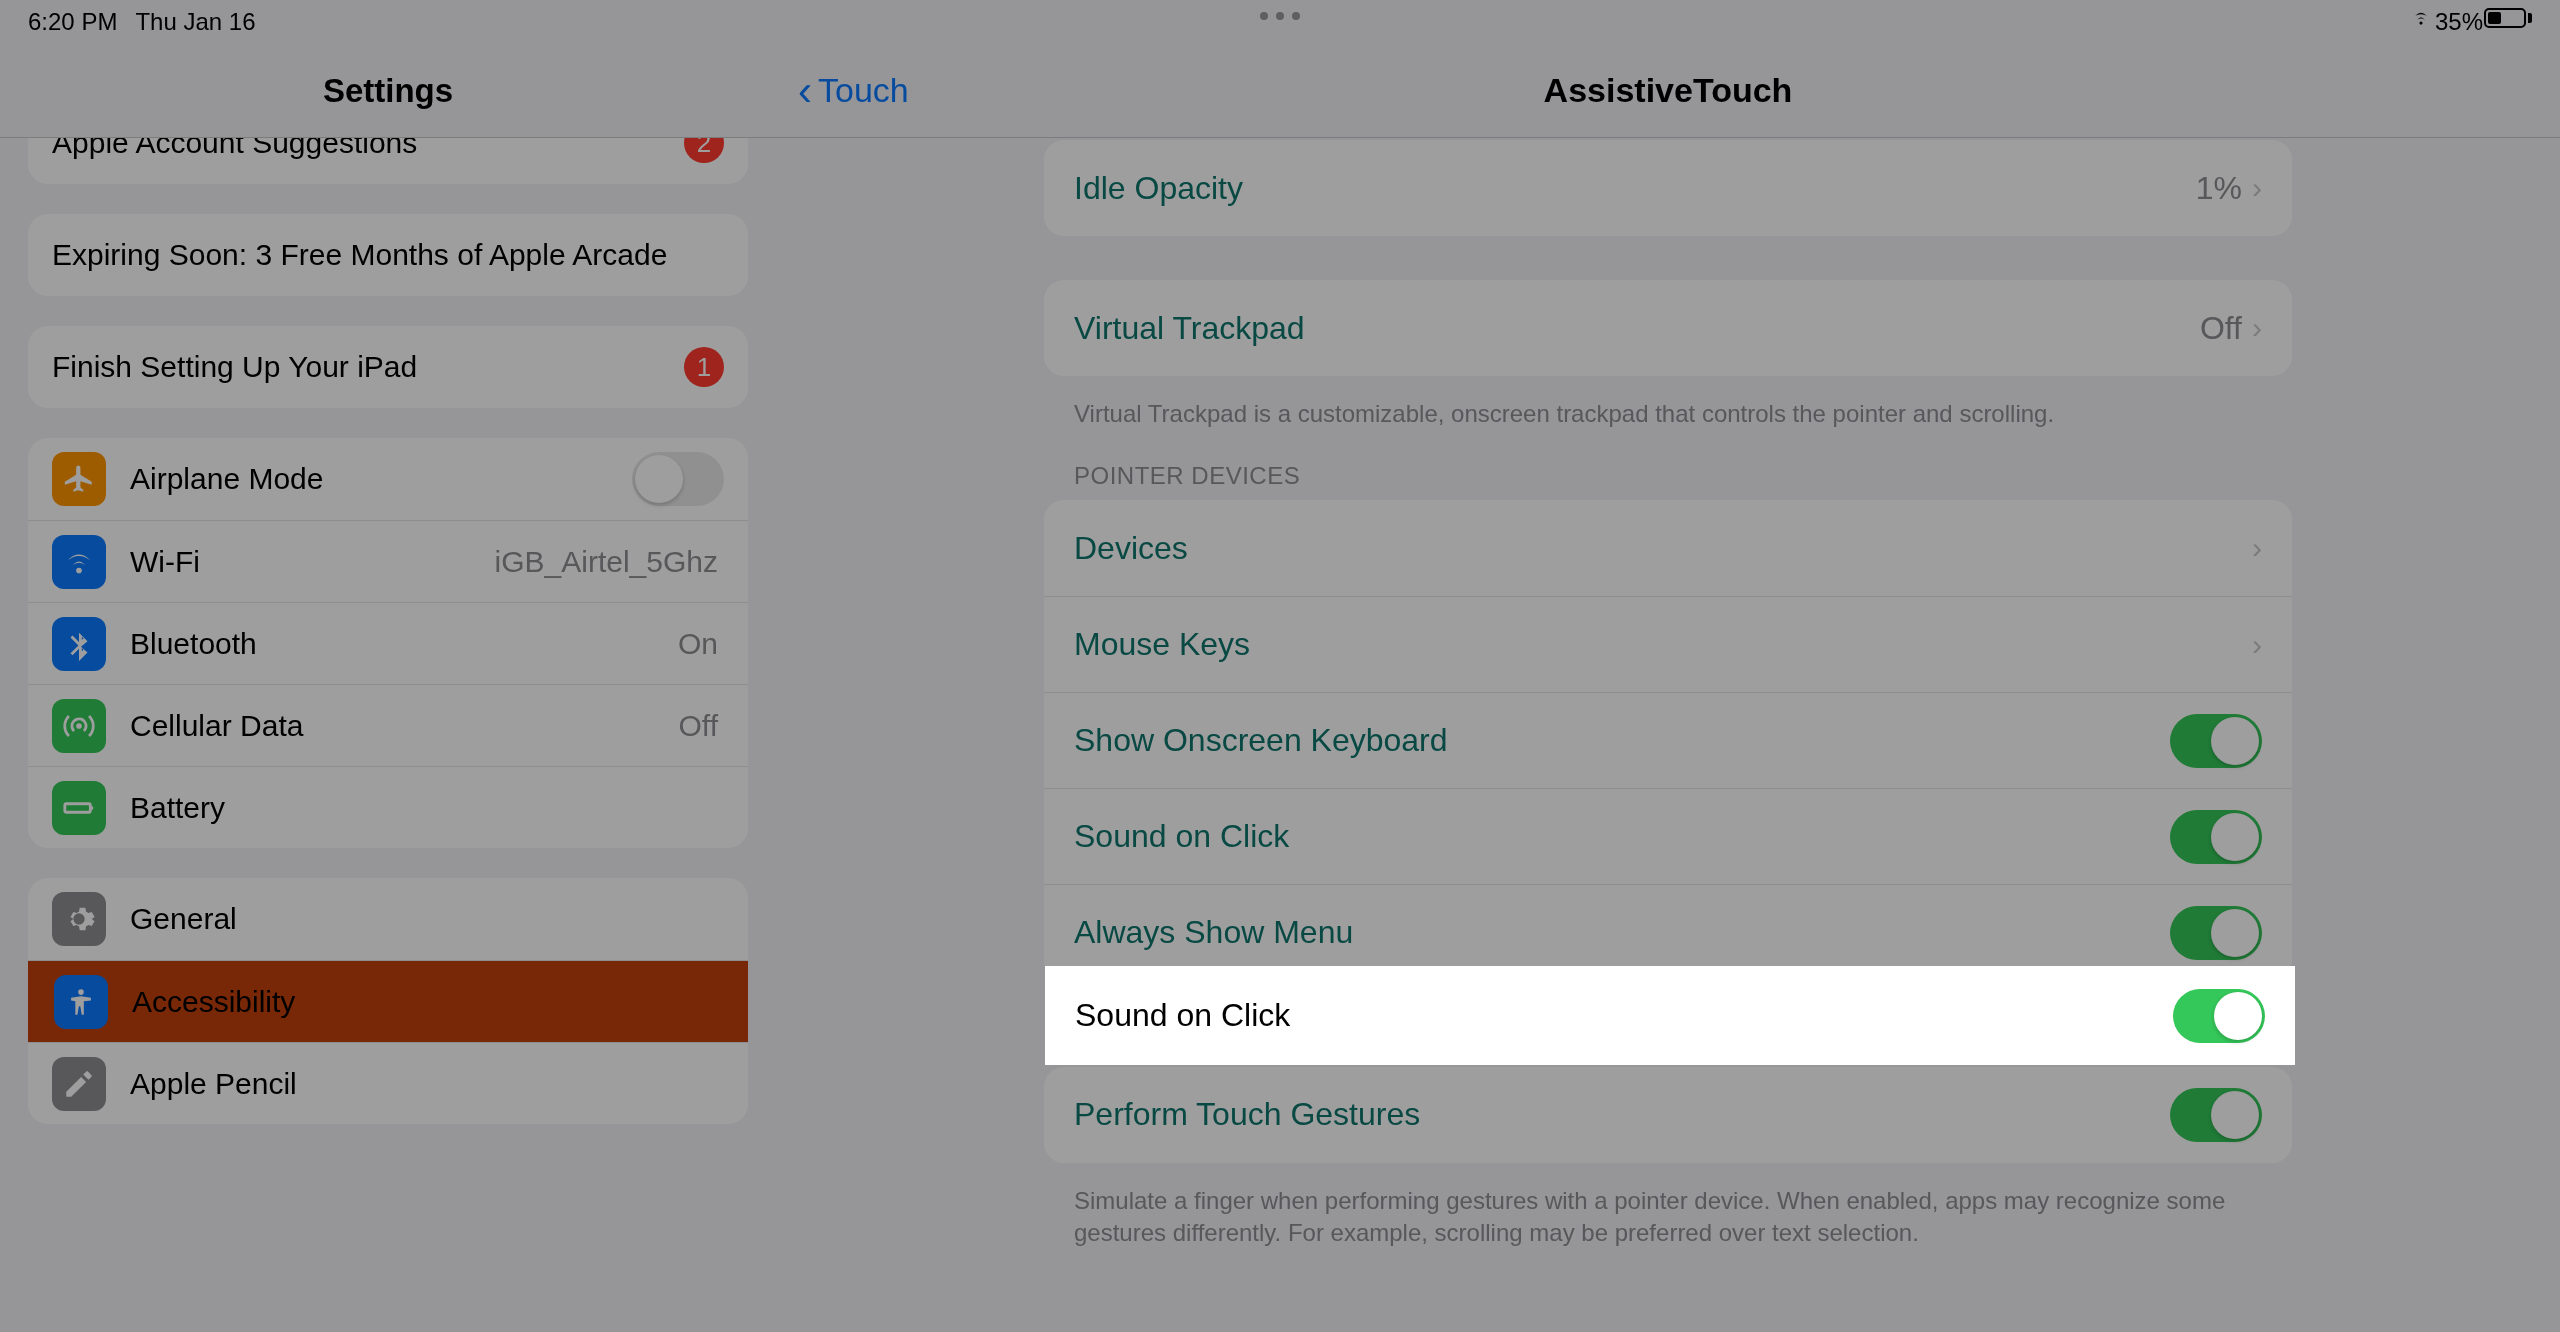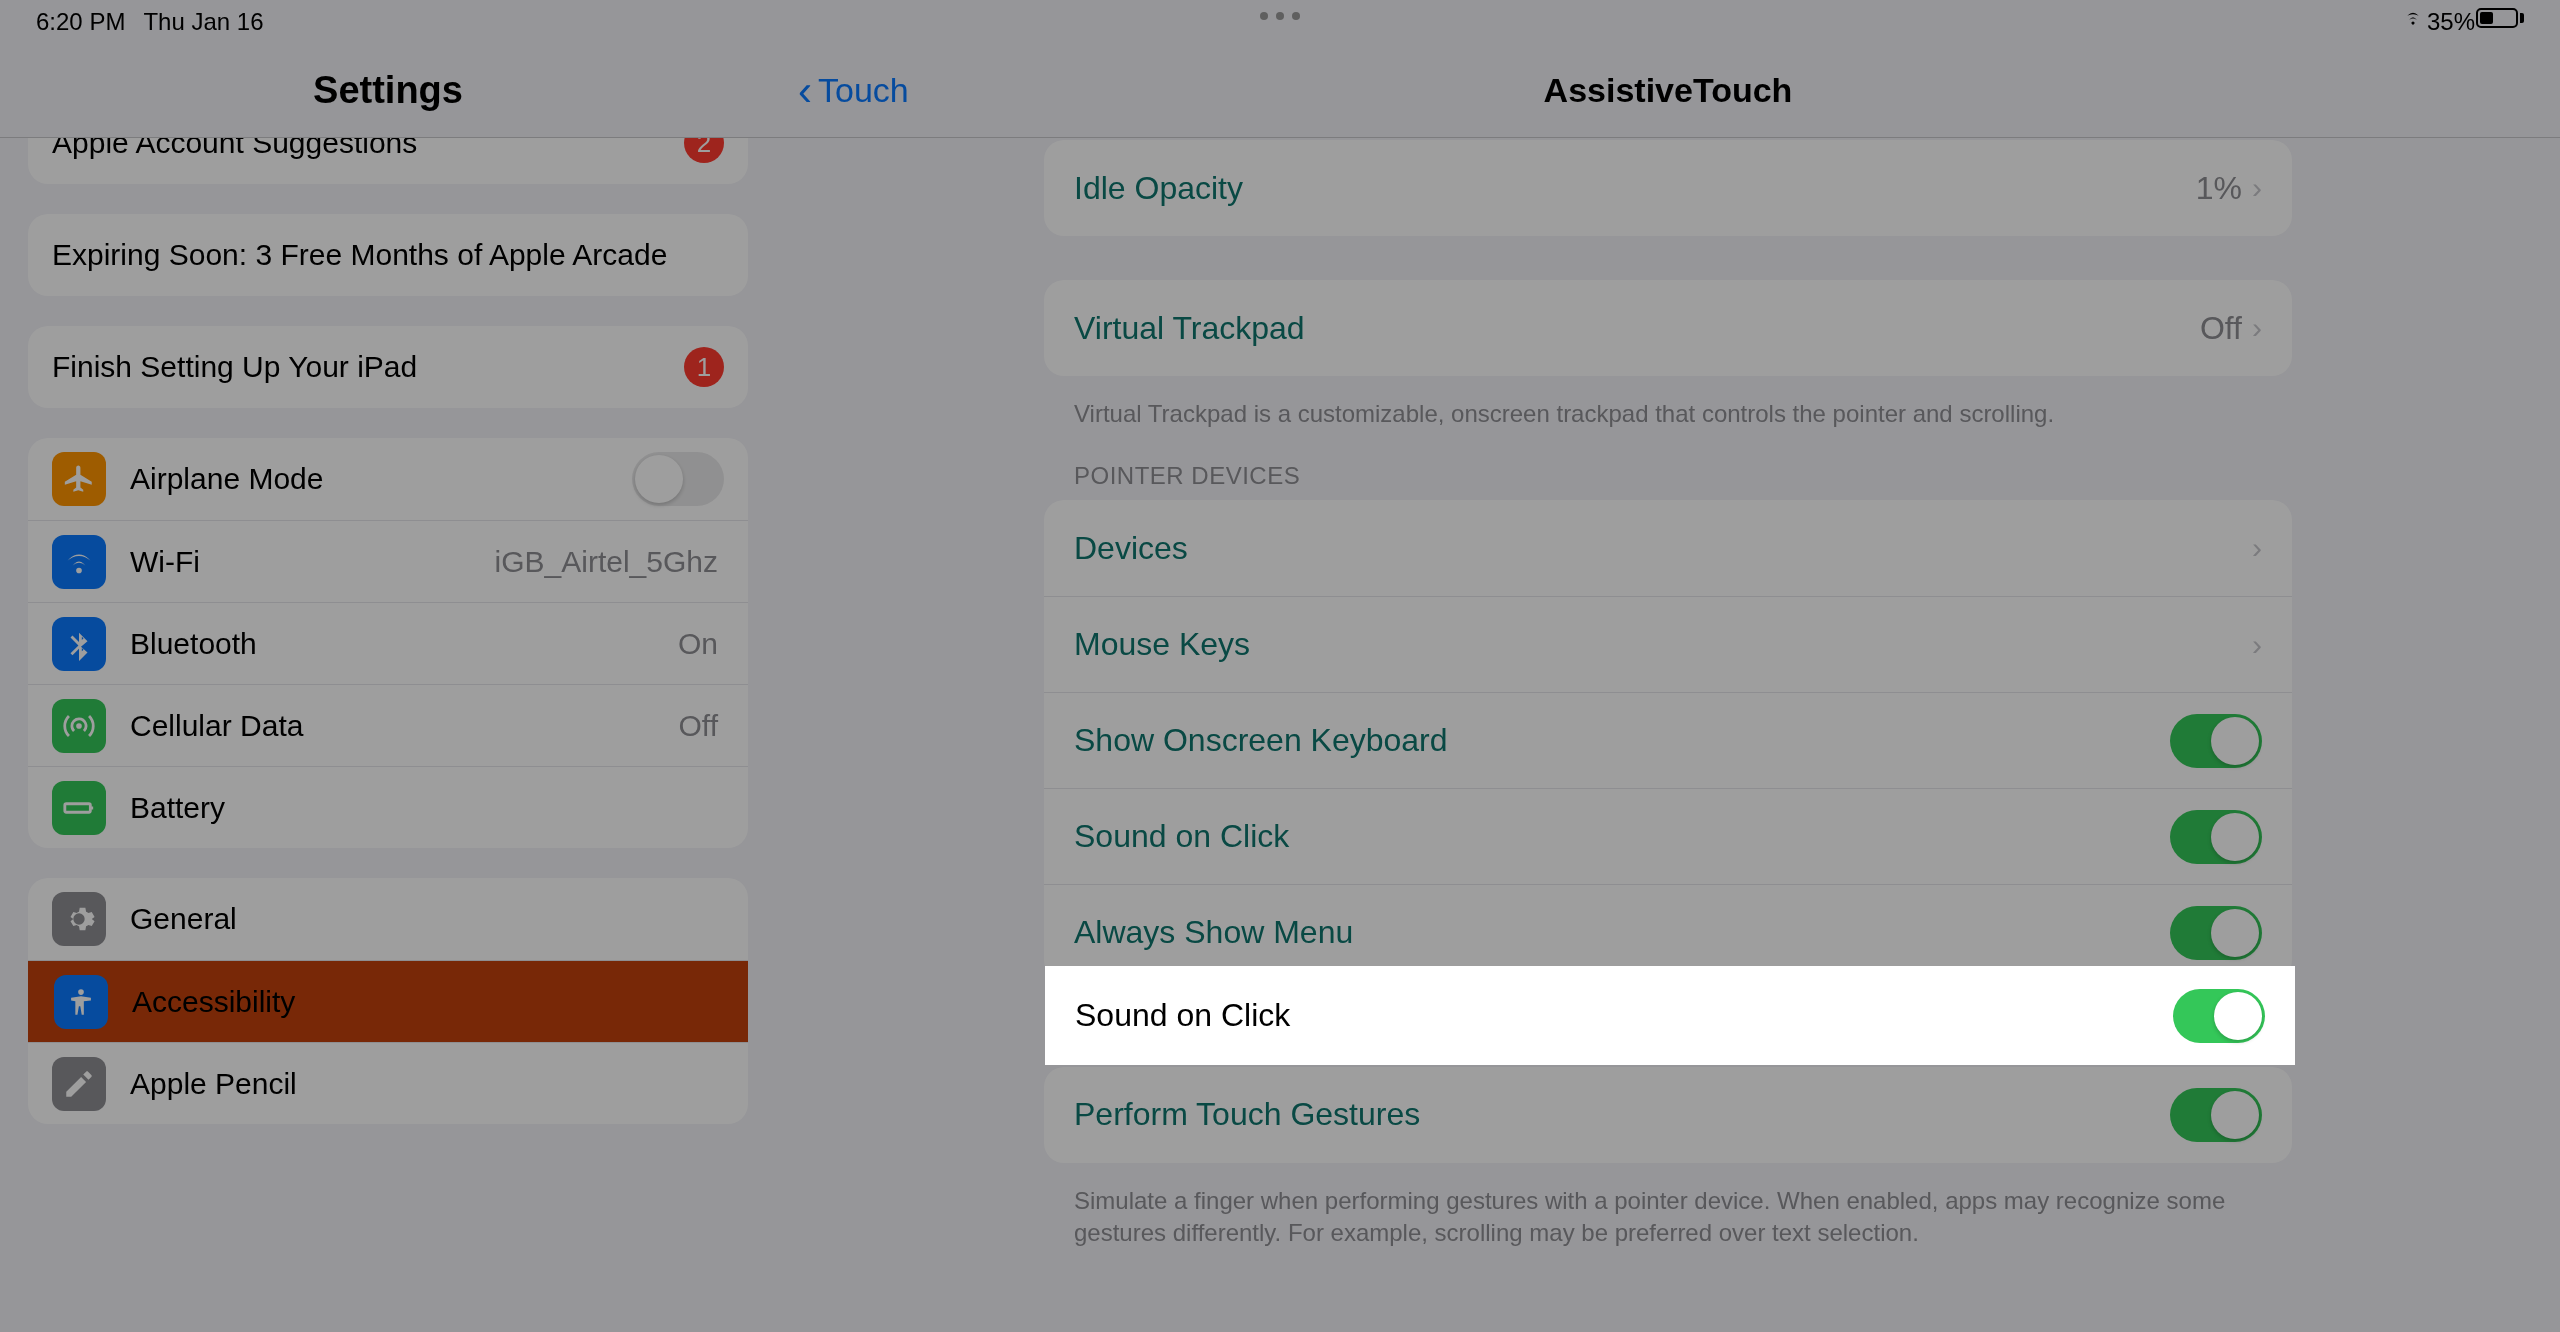--- a/index.html
+++ b/index.html
@@ -1,33 +1,33 @@
 <!DOCTYPE html>
 <html><head>
 <meta charset="utf-8">
 <style>
   * { box-sizing: border-box; margin: 0; padding: 0; }
   html, body { width: 2560px; height: 1332px; font-family: -apple-system, "Helvetica Neue", Arial, sans-serif; background: #f2f2f7; overflow: hidden; }
   .root { position: relative; width: 2560px; height: 1332px; }
 
   
-  .status-bar { position:absolute; top:0; left:0; right:0; height:44px; display:flex; align-items:center; justify-content:space-between; font-size:24px; padding:0 36px; color:#000; }
+  .status-bar { position:absolute; top:0; left:0; right:0; height:44px; display:flex; align-items:center; justify-content:space-between; font-size:24px; padding:0 28px; color:#000; }
   .status-left { display:flex; gap:18px; }
   .status-center { position:absolute; left:50%; transform:translateX(-50%); top:12px; display:flex; gap:8px; }
   .dot { width:8px; height:8px; border-radius:50%; background:#999; }
   .status-right { display:flex; align-items:flex-start; gap:1px; }
   .wifi-i { width:26px; height:20px; }
   .battery { display:flex; align-items:center; gap:2px; }
   .batt-body { width:42px; height:20px; border:2px solid #000; border-radius:5px; position:relative; }
   .batt-fill { position:absolute; left:2px; top:2px; bottom:2px; width:35%; background:#000; border-radius:2px; }
   .batt-cap { width:4px; height:10px; background:#000; border-radius:0 2px 2px 0; }
 
   
   .sidebar-header { position:absolute; top:44px; left:0; width:776px; height:94px; display:flex; align-items:center; justify-content:center; border-bottom:1px solid #c8c8cc; }
-  .sidebar-title { font-size:38px; font-weight:700;text-align:center; }
+  .sidebar-title { font-size:33px; font-weight:700;text-align:center; }
   .detail-header { position:absolute; top:44px; left:776px; right:0; height:94px; border-bottom:1px solid #c8c8cc; display:flex; align-items:center; }
   .back { display:flex; align-items:center; color:#0a7aff; font-size:34px; padding-left:22px; gap:6px; }
   .back-chev { font-size:42px; font-weight:300; line-height:1; }
   .detail-title { position:absolute; left:50%; transform:translateX(-50%); font-size:34px; font-weight:600; }
 
   
   .sidebar { position:absolute; top:138px; left:0; width:776px; bottom:0; overflow:hidden; }
   .detail  { position:absolute; top:138px; left:776px; right:0; bottom:0; overflow:hidden; }
 
   

